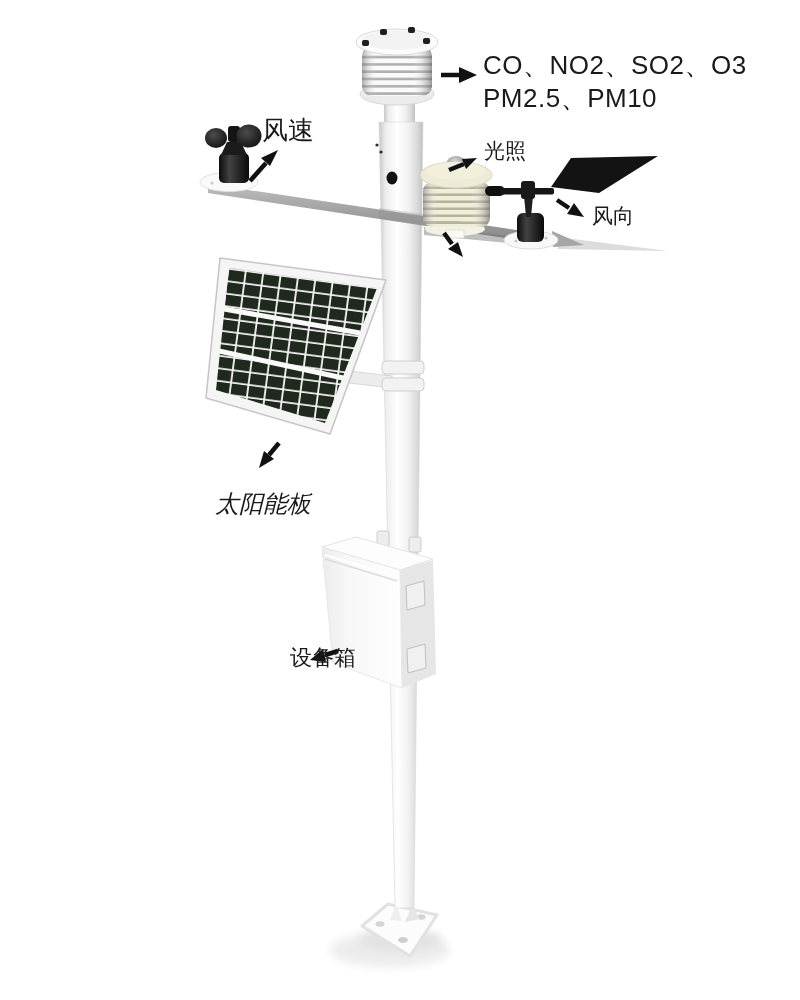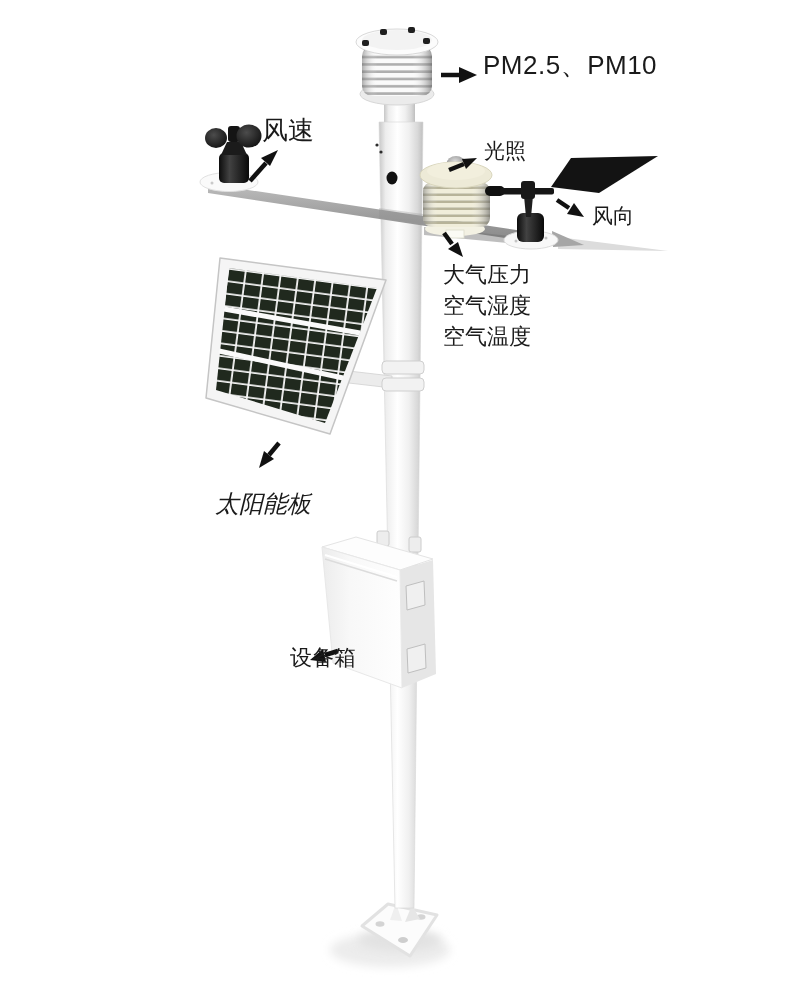--- a/index.html
+++ b/index.html
@@ -205,26 +205,22 @@
           <polygon points="259,468 264,451 274,459" stroke="none"></polygon>
     </g>
     <g>
       <path d="M338,651 L325,655"></path>
           <polygon points="310,660 323,649 326,662" stroke="none"></polygon>
     </g>
   </g>
 </svg>
 
 <div class="lbl lbl-gas">
+  <span>CO、NO2、SO2、O3</span>
   <span>PM2.5、PM10</span>
 </div>
 <div class="lbl lbl-speed">风速</div>
 <div class="lbl lbl-light">光照</div>
 <div class="lbl lbl-dir">风向</div>
-<div class="lbl lbl-atm">
-  <span>大气压力</span>
-  <span>空气湿度</span>
-  <span>空气温度</span>
-</div>
 <div class="lbl lbl-solar">太阳能板</div>
 <div class="lbl lbl-box">设备箱</div>
 
 </div>
 
 </body></html>

